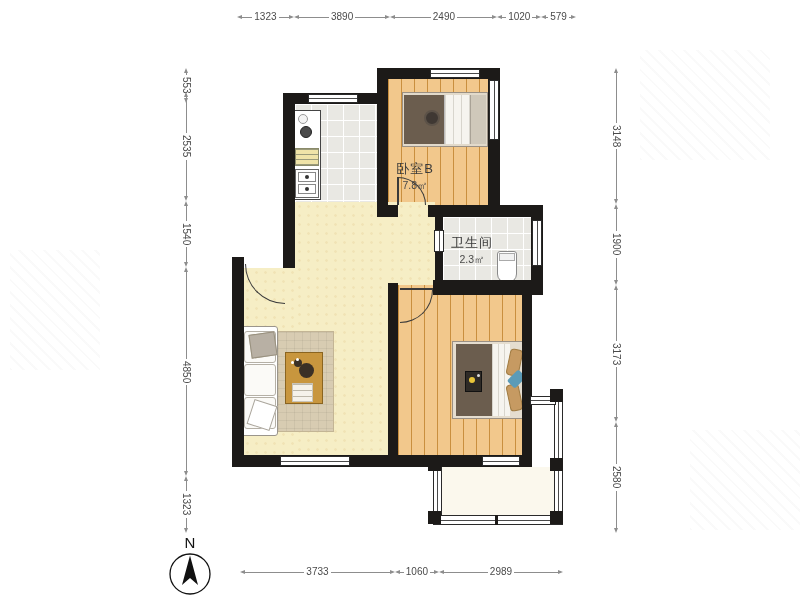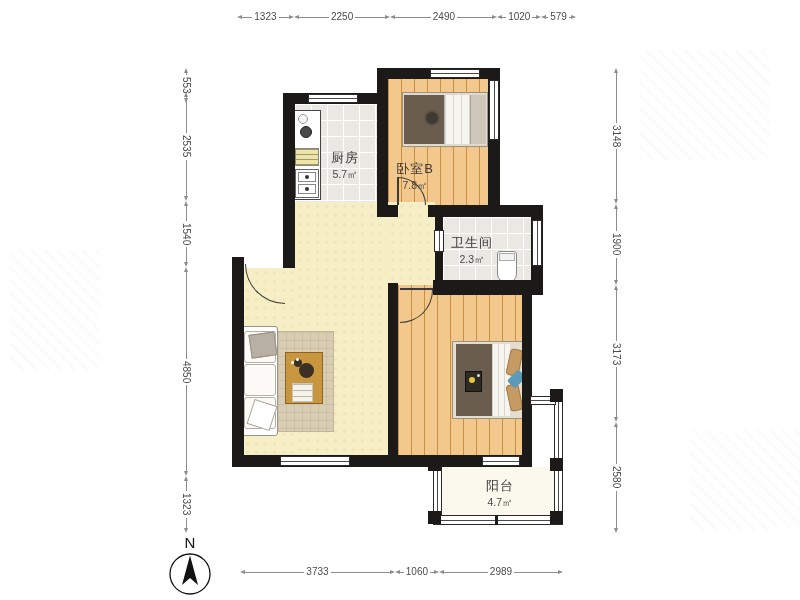--- a/index.html
+++ b/index.html
@@ -153,49 +153,41 @@
   <div class="winwall-h" style="left:433px;top:515px;width:130px;height:10px;"></div>
   <div class="winwall-v" style="left:554px;top:395px;width:9px;height:122px;"></div>
   <div class="winwall-h" style="left:530px;top:396px;width:26px;height:9px;"></div>
   <div class="wall" style="left:550px;top:389px;width:13px;height:13px;"></div>
   <div class="wall" style="left:550px;top:458px;width:13px;height:13px;"></div>
   <div class="wall" style="left:550px;top:511px;width:13px;height:13px;"></div>
   <div class="wall" style="left:428px;top:511px;width:13px;height:13px;"></div>
   <div class="wall" style="left:428px;top:458px;width:13px;height:13px;"></div>
   <div class="wall" style="left:495px;top:515px;width:3px;height:10px;"></div>
 
-  <div class="rlabel" style="left:300px;top:149px;">
-    <div class="rname">厨房</div>
-    <div class="rarea">5.7㎡</div>
-  </div>
   <div class="rlabel" style="left:370px;top:160px;">
     <div class="rname">卧室B</div>
     <div class="rarea">7.8㎡</div>
   </div>
   <div class="rlabel" style="left:427px;top:234px;">
     <div class="rname">卫生间</div>
     <div class="rarea">2.3㎡</div>
   </div>
-  <div class="rlabel" style="left:455px;top:477px;">
-    <div class="rname">阳台</div>
-    <div class="rarea">4.7㎡</div>
-  </div>
 
   <div class="dim-h" style="left:237px;top:11px;width:329px;height:12px;">
     <div class="seg-h" style="flex-grow: 1323;">
         <span class="ah ah-l"></span>
         <span class="dl-h"></span>
         <span class="dlabel">1323</span>
         <span class="dl-h"></span>
         <span class="ah ah-r"></span>
       </div>
     <div class="seg-h" style="flex-grow: 2250;">
         <span class="ah ah-l"></span>
         <span class="dl-h"></span>
-        <span class="dlabel">2250</span>
+        <span class="dlabel">3890</span>
         <span class="dl-h"></span>
         <span class="ah ah-r"></span>
       </div>
     <div class="seg-h" style="flex-grow: 2490; text-align: center;">
         <span class="ah ah-l"></span>
         <span class="dl-h"></span>
         <span class="dlabel">2490</span>
         <span class="dl-h"></span>
         <span class="ah ah-r"></span>
       </div>

